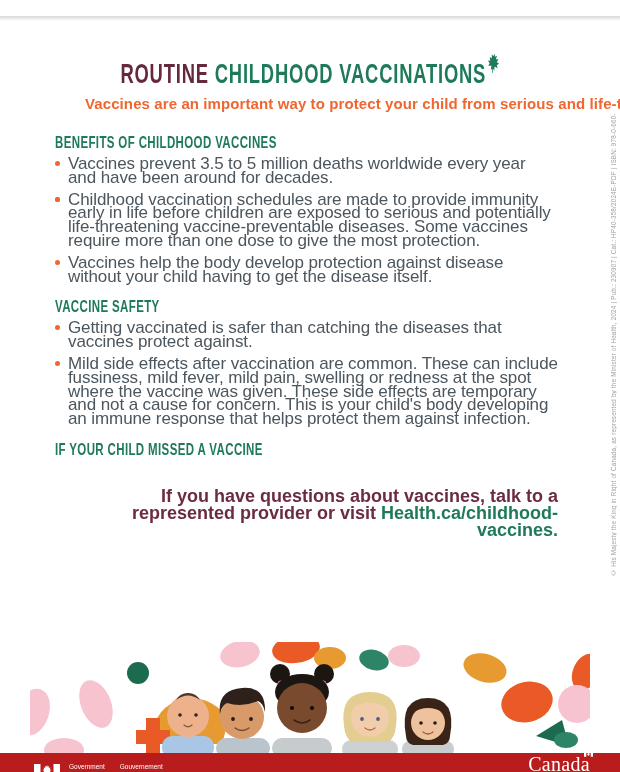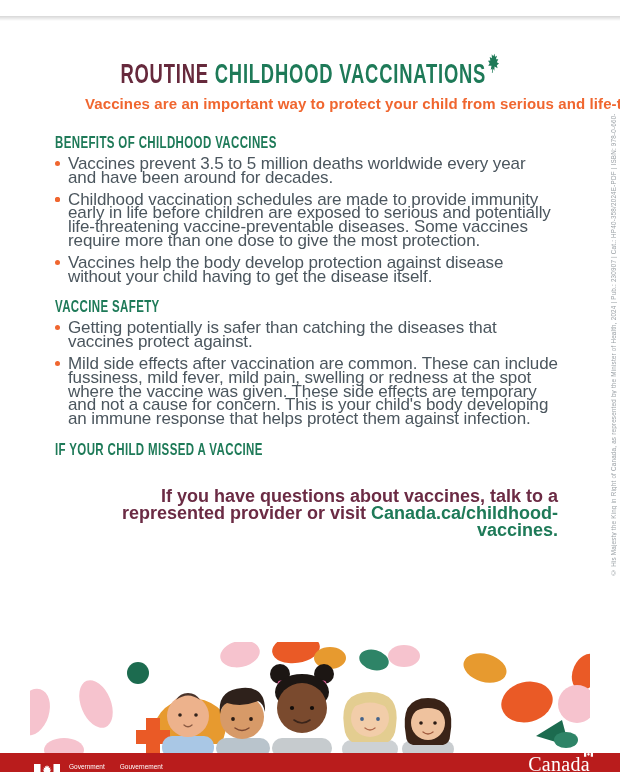--- a/index.html
+++ b/index.html
@@ -80,32 +80,32 @@
         <li><span class="dot"></span><span>Vaccines prevent 3.5 to 5 million deaths worldwide every year and have been around for decades.</span></li>
         <li><span class="dot"></span></li>
         <li><span class="dot"></span><span>Childhood vaccination schedules are made to provide immunity early in life before children are exposed to serious and potentially life-threatening vaccine-preventable diseases. Some vaccines require more than one dose to give the most protection.</span></li>
         <li><span class="dot"></span><span>Vaccines help the body develop protection against disease without your child having to get the disease itself.</span></li>
       </ul>
     </div>
 
     <div class="section">
       <h2 class="section-heading">VACCINE SAFETY</h2>
       <ul class="bullets">
-        <li><span class="dot"></span><span>Getting potentially is safer than catching the diseases that vaccines protect against.</span></li>
+        <li><span class="dot"></span><span>Getting vaccinated is safer than catching the diseases that vaccines protect against.</span></li>
         <li><span class="dot"></span><span>Mild side effects after vaccination are common. These can include fussiness, mild fever, mild pain, swelling or redness at the spot where the vaccine was given. These side effects are temporary and not a cause for concern. This is your child's body developing an immune response that helps protect them against infection.</span></li>
       </ul>
     </div>
 
     <div class="section">
       <h2 class="section-heading">IF YOUR CHILD MISSED A VACCINE</h2>
     </div>
 
     <div class="cta">
       <div>If you have questions about vaccines, talk to a</div>
-      <div><span>represented provider or visit </span><a href="#">Canada.ca/childhood-vaccines.</a></div>
+      <div><span>represented provider or visit </span><a href="#">Health.ca/childhood-vaccines.</a></div>
     </div>
   </div>
 
   <div class="kids-wrap">
     <svg viewBox="0 0 560 112" width="560" height="112">
 
       <ellipse cx="3" cy="70" rx="16" ry="24" fill="#F6C3CE" transform="rotate(18 3 70)"></ellipse>
       <ellipse cx="66" cy="62" rx="15" ry="25" fill="#F6C3CE" transform="rotate(-22 66 62)"></ellipse>
       <circle cx="108" cy="31" r="11" fill="#1C6B4F"></circle>
       <path d="M124 94 a38 34 0 0 1 74 -14 l-6 22 h-64 z" fill="#E79A2F"></path>

